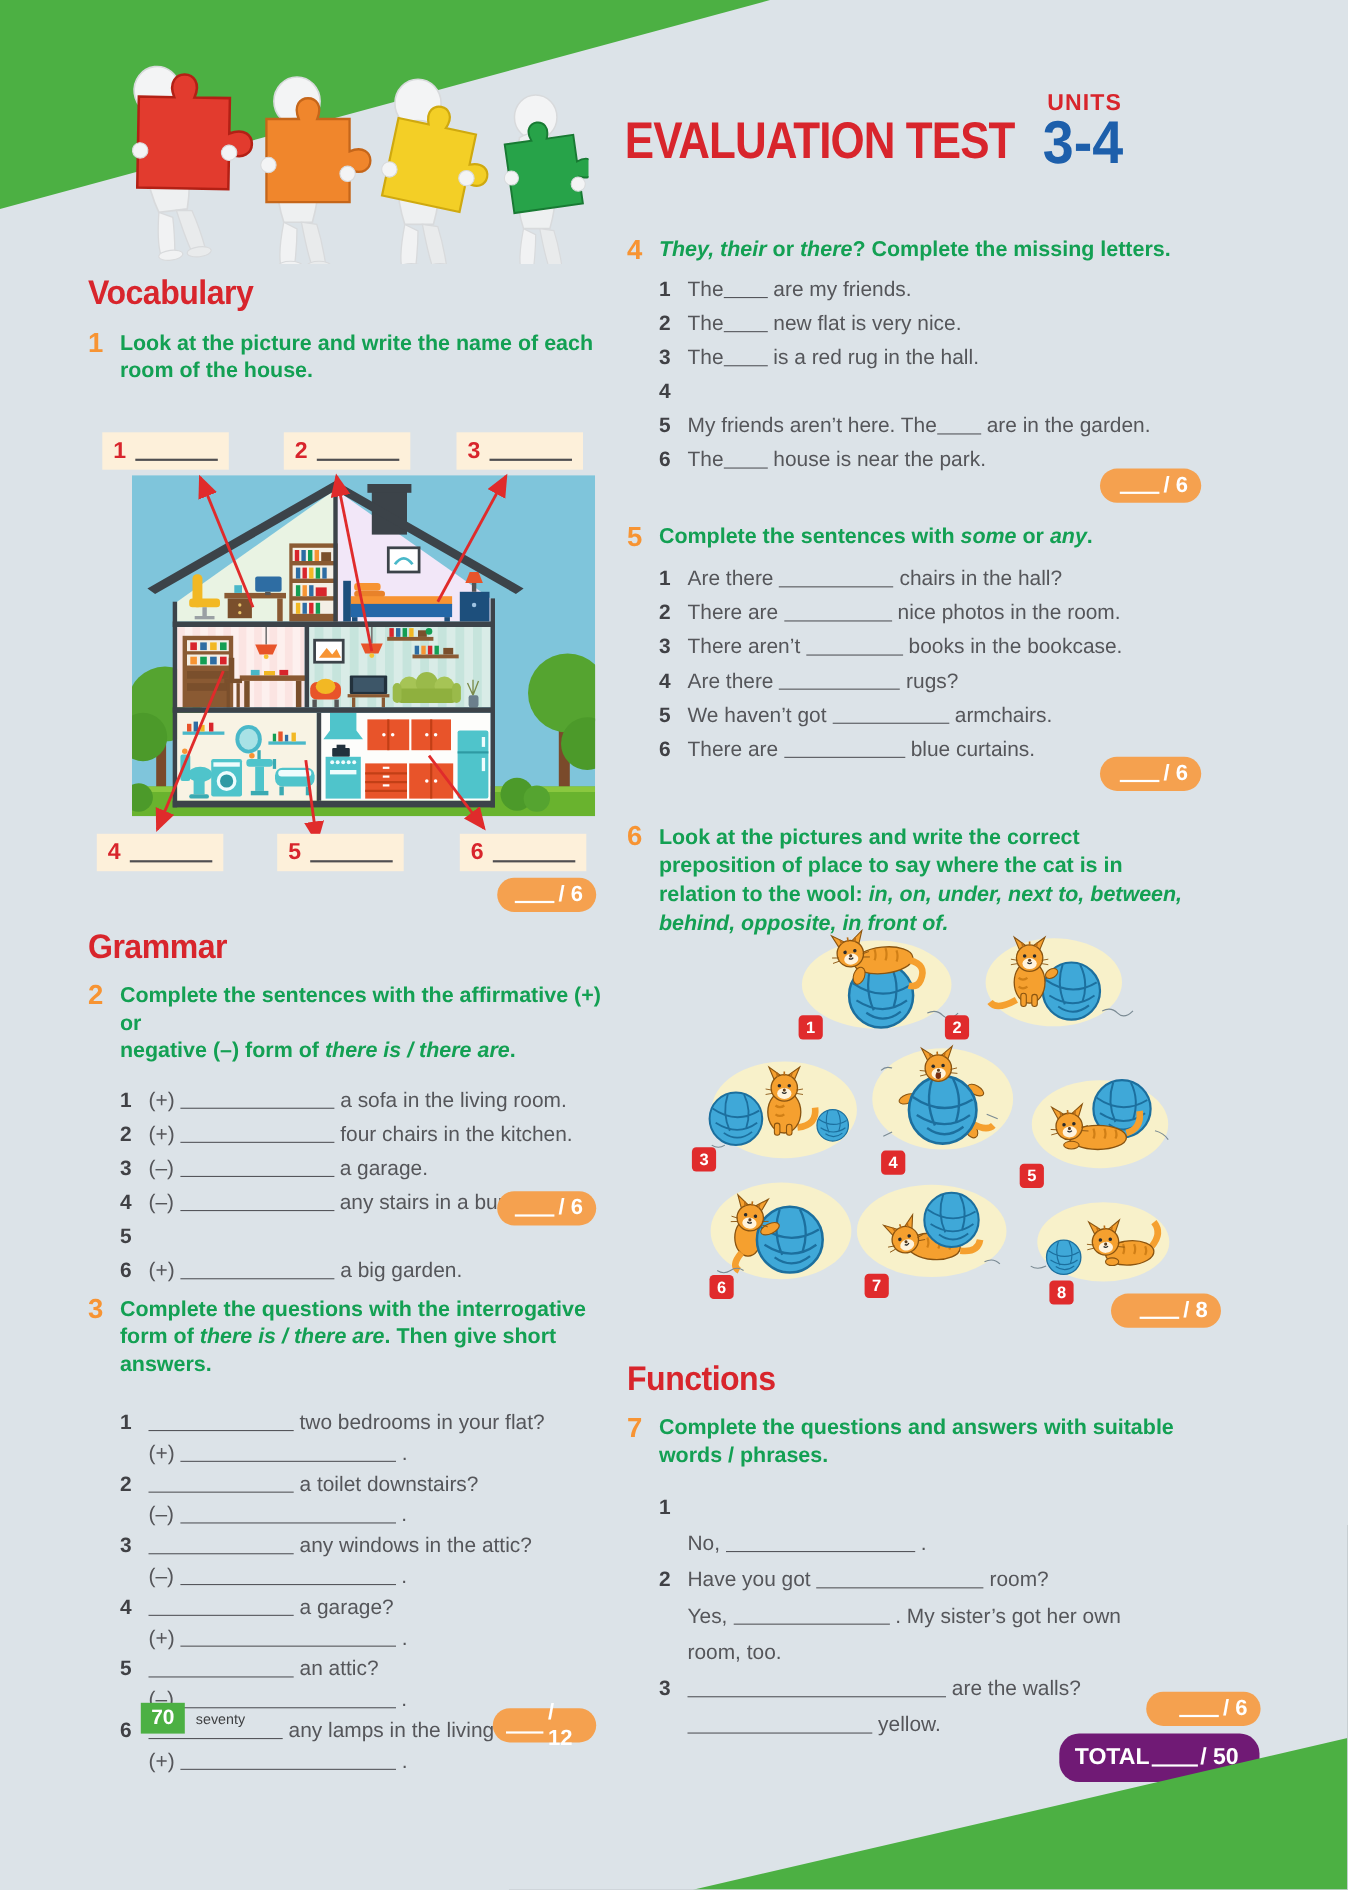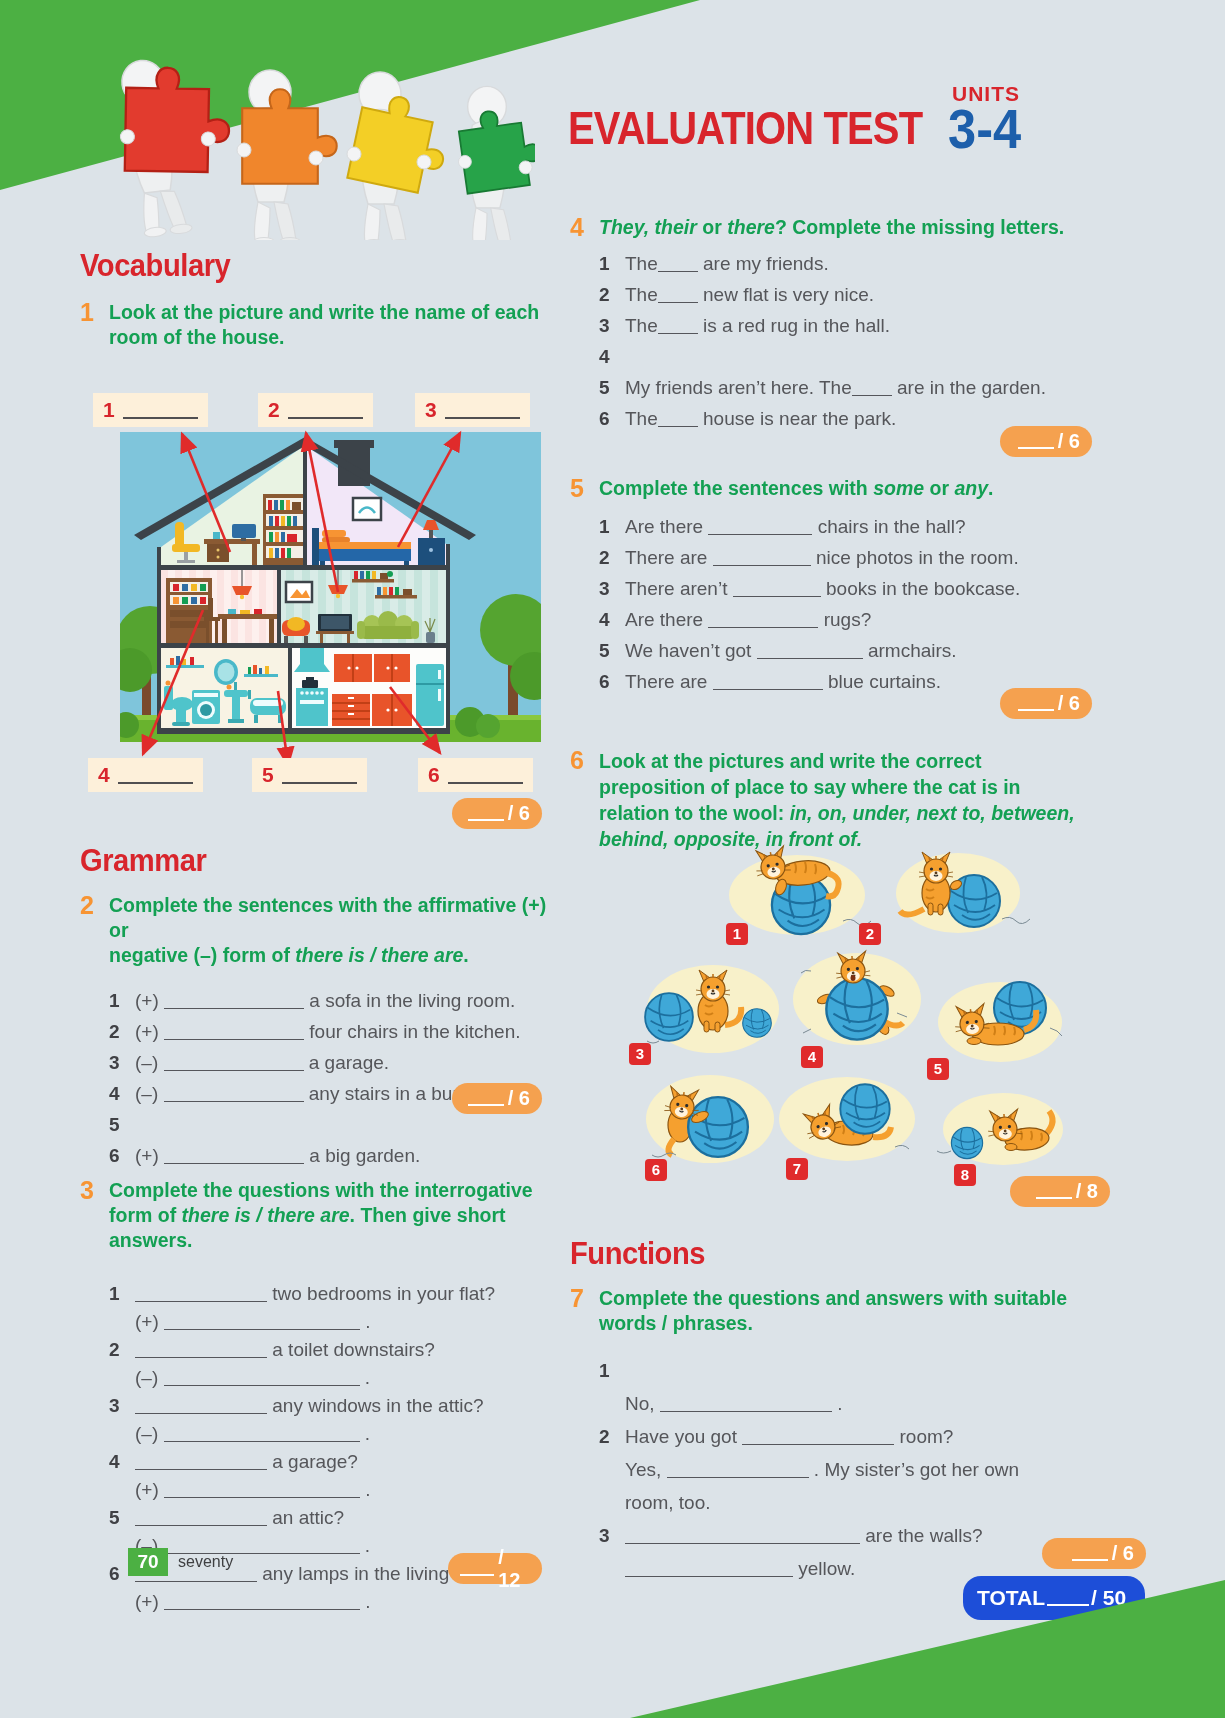--- a/index.html
+++ b/index.html
@@ -37,30 +37,30 @@
   .abox{position:absolute;width:115px;height:34px;background:#fdf0da;display:flex;align-items:center;
         padding:0 10px;box-sizing:border-box;}
   .abox-num{font-size:21px;font-weight:700;color:#d8252c;}
   .abox-line{flex:1;border-bottom:2px solid #504f51;height:15px;margin-left:8px;}
 
   
   .score-badge{position:absolute;height:31px;background:#f5a14f;border-radius:17px;display:flex;
                align-items:center;justify-content:flex-end;padding:0 12px 0 12px;box-sizing:border-box;
                color:#fff;font-weight:700;font-size:20px;}
   .badge-line{width:36px;height:13px;border-bottom:2.2px solid #fff;margin-right:4px;}
-  .total-badge{position:absolute;height:44px;background:#1d4ed8;border-radius:18px;display:flex;
+  .total-badge{position:absolute;height:44px;background:#701a75;border-radius:18px;display:flex;
                align-items:center;padding:0 12px 0 14px;box-sizing:border-box;color:#fff;
                font-weight:700;font-size:21px;}
   .total-badge .badge-line{width:42px;margin:0 2px 0 2px;}
 
   
   .footer{position:absolute;left:80px;top:1548px;display:flex;align-items:center;padding-left:48px;}
   .page-num-box{width:40px;height:28px;background:#4cb043;color:#fff;font-weight:700;font-size:19px;
                 display:flex;align-items:center;justify-content:center;}
-  .page-word{margin-left:10px;font-size:16px;color:#3f4042;}
+  .page-word{margin-left:10px;font-size:13px;color:#3f4042;}
 
   svg{display:block;}
 </style>
 </head>
 <body>
 
 <div class="page">
 
   <div class="corner-top"></div>
   <svg class="abs" style="left:55px;top:28px;" width="480" height="212" viewBox="0 0 480 212">

